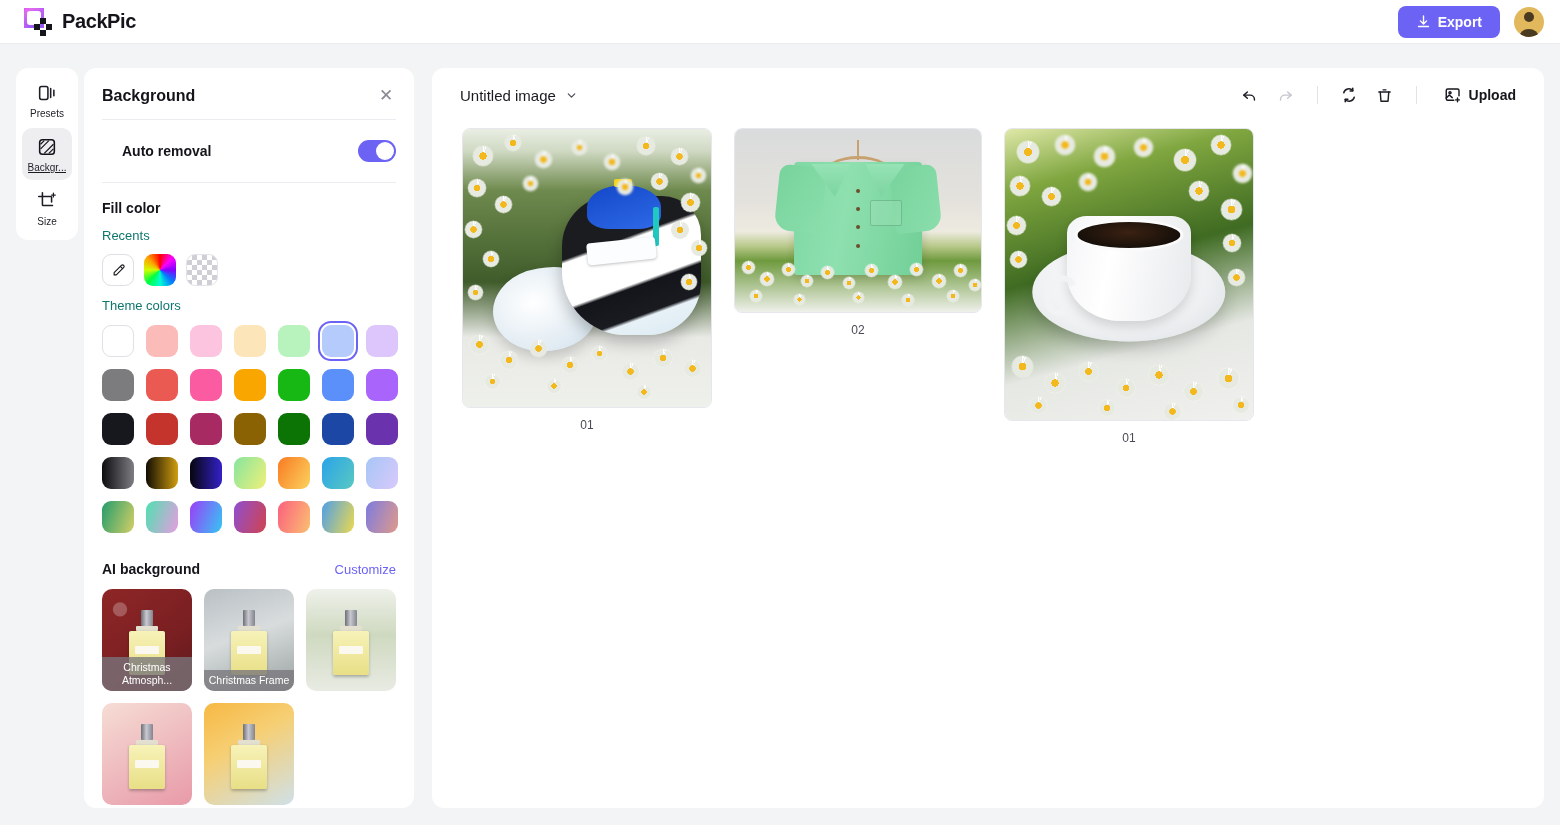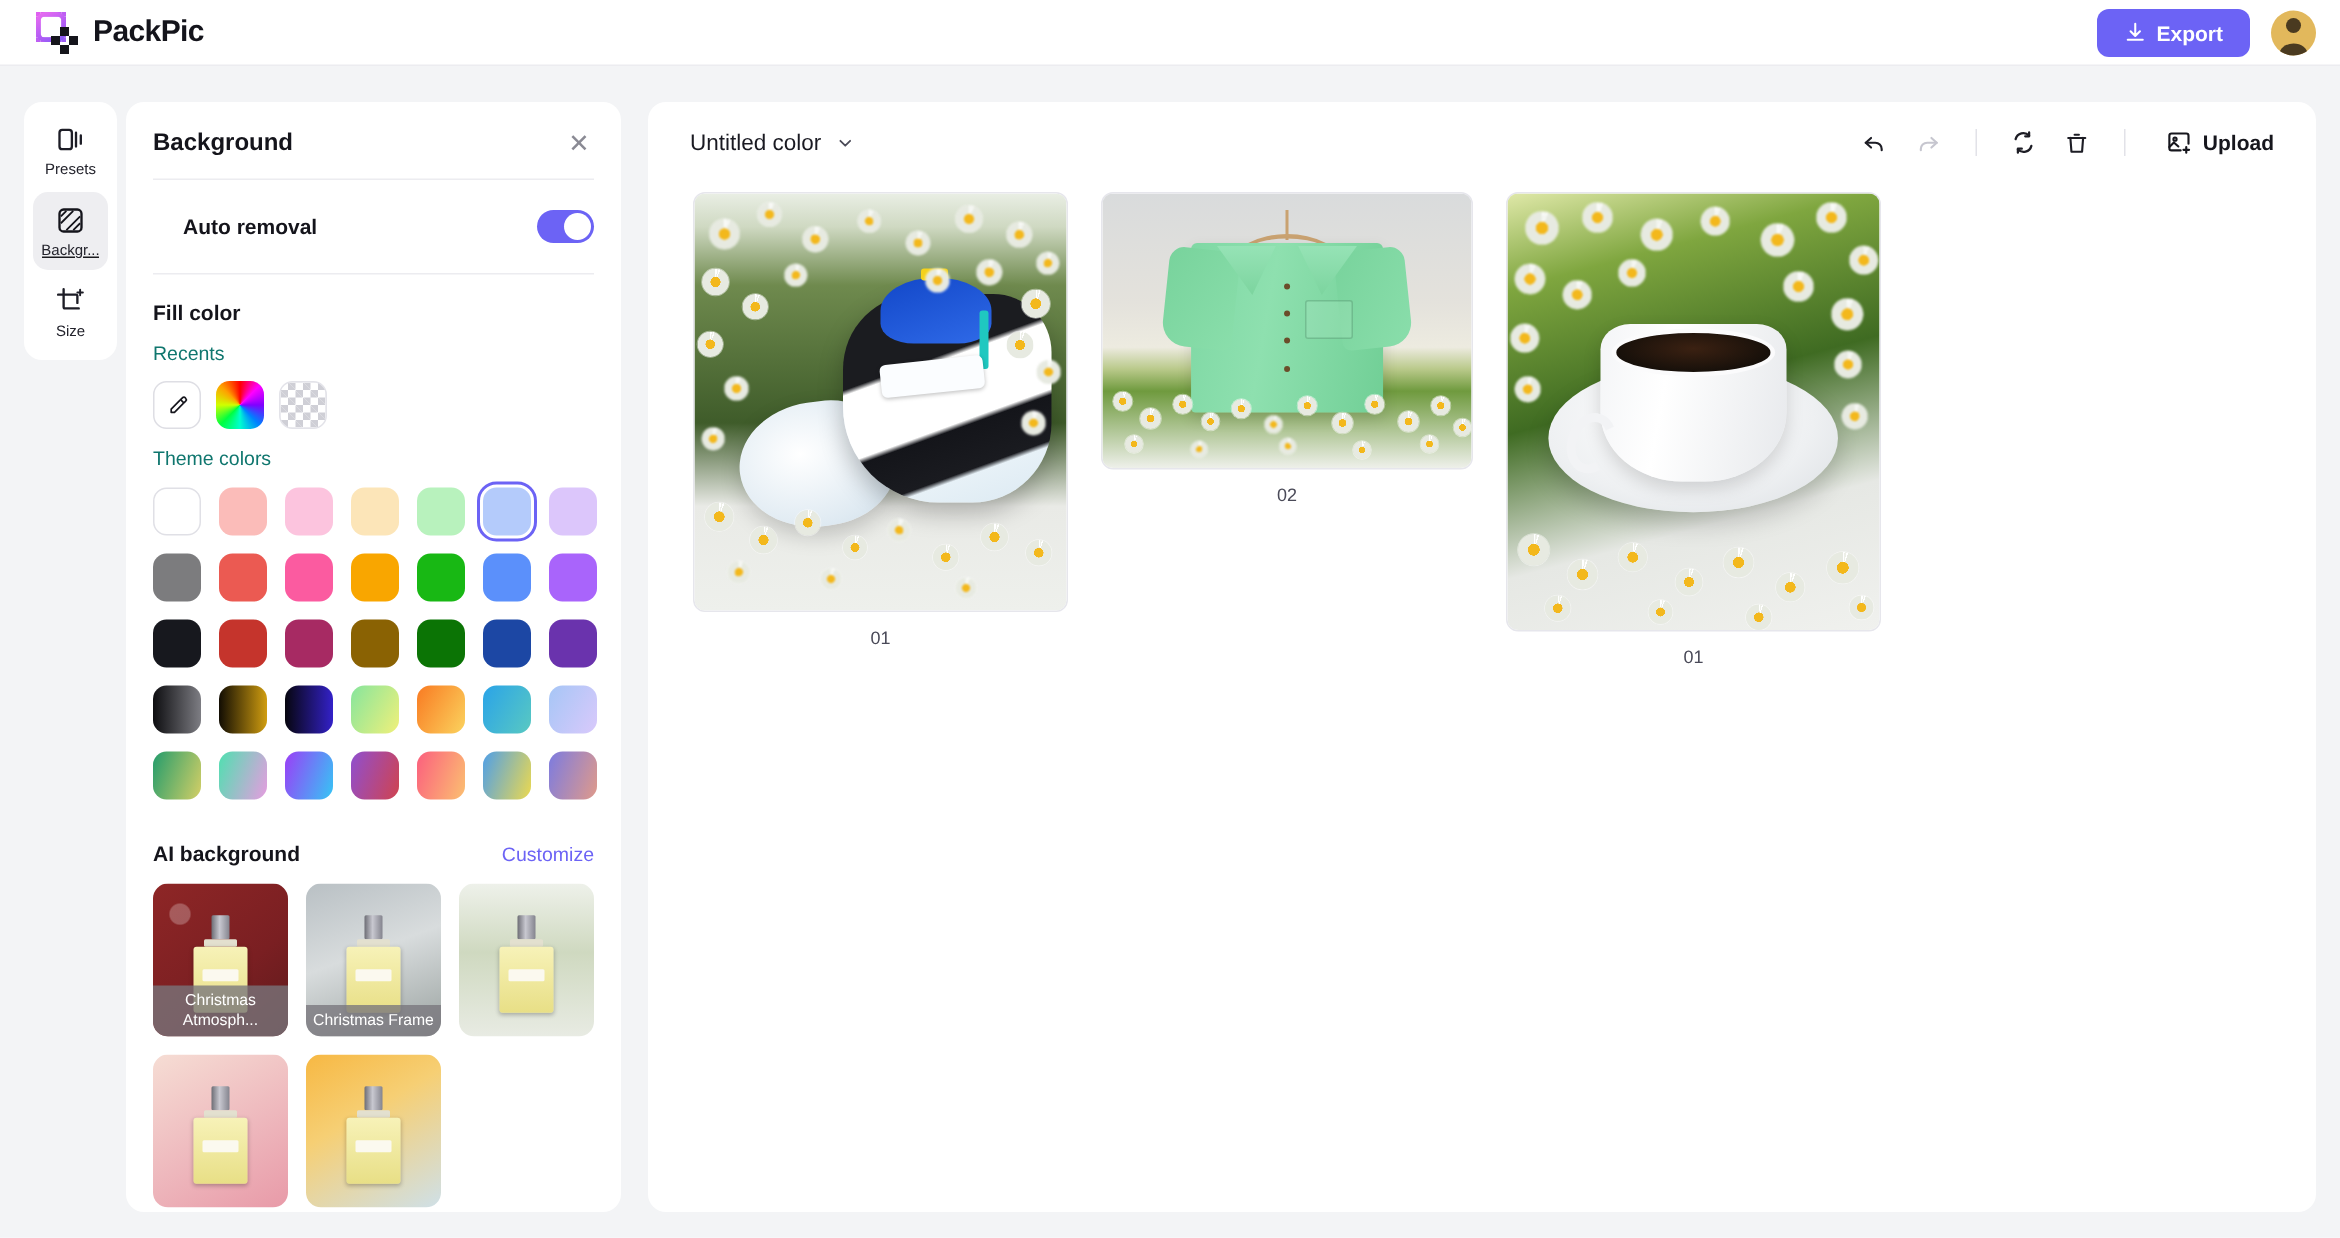--- a/index.html
+++ b/index.html
@@ -549,21 +549,21 @@
             </div>
           </div>
         </div>
       </div>
   </div>
 </div>
 
 <div class="canvas">
   <div class="canvas-toolbar">
     <div class="doc-title">
-      <span class="doc-title-text">Untitled color</span>
+      <span class="doc-title-text">Untitled image</span>
       <svg width="13" height="13" viewBox="0 0 24 24" fill="none" stroke="#4b4b58" stroke-width="2.2" stroke-linecap="round" stroke-linejoin="round">
         <path d="M6 9l6 6 6-6"></path>
       </svg>
     </div>
 
     <div class="tool-right">
       <button class="tbtn">
         <svg width="17" height="17" viewBox="0 0 24 24" fill="none" stroke="currentColor" stroke-width="2" stroke-linecap="round" stroke-linejoin="round">
           <path d="M9 7 4 11.5 9 16"></path>
             <path d="M4 11.5h9a6 6 0 0 1 6 6v1"></path>

